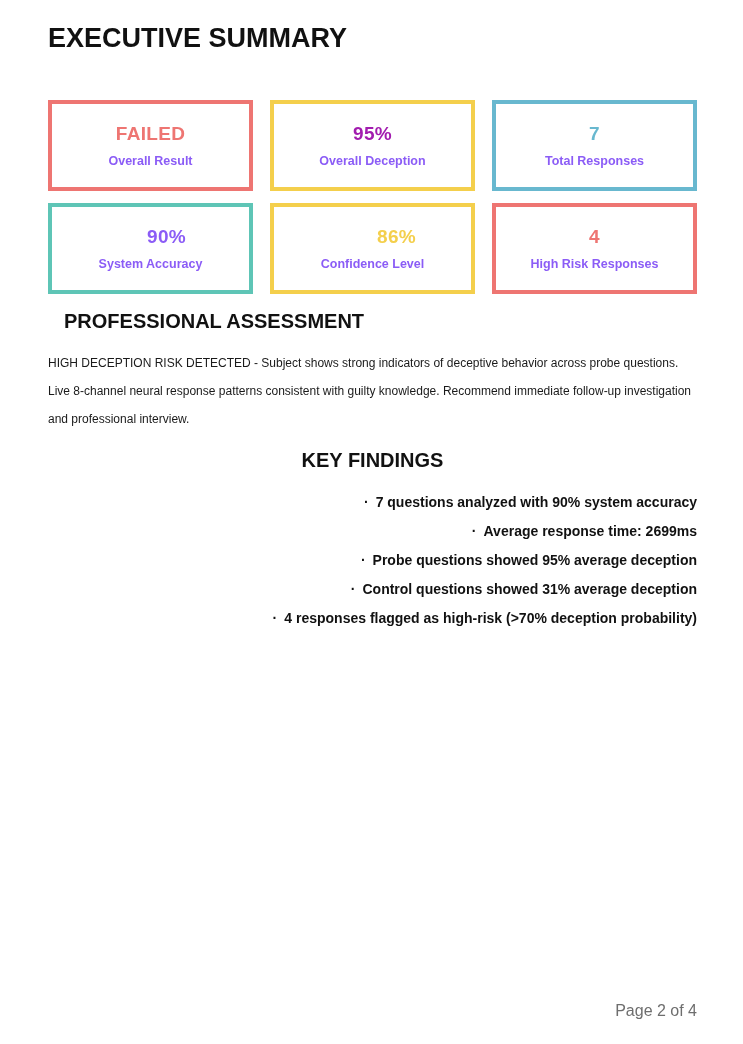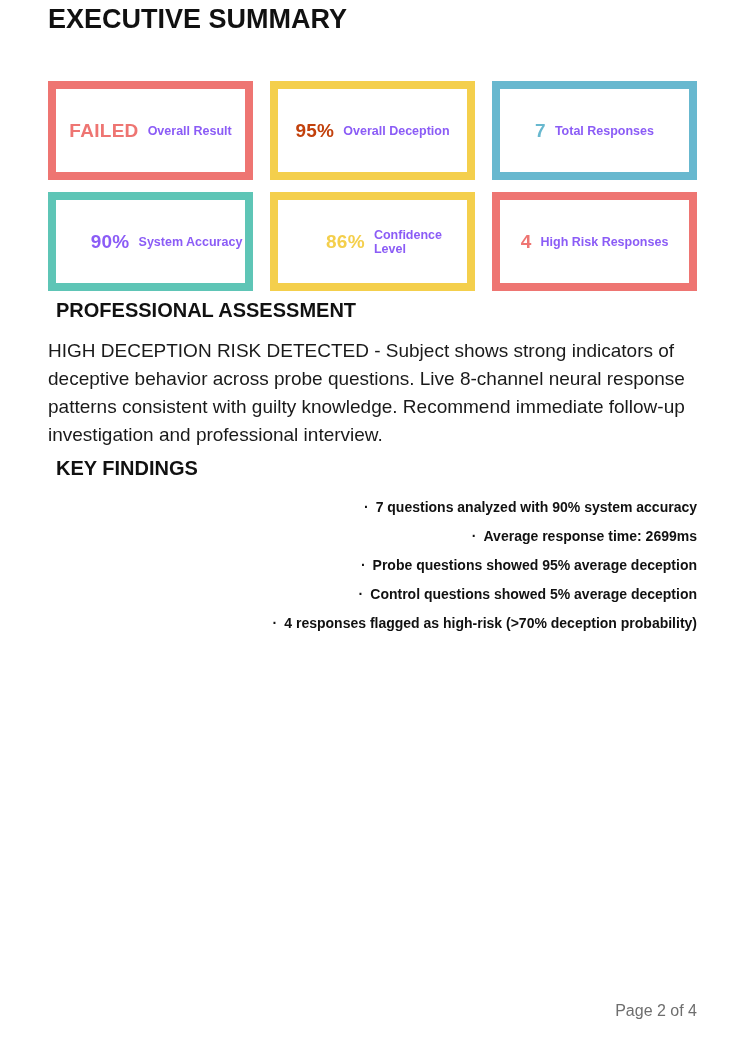--- a/index.html
+++ b/index.html
@@ -5,74 +5,74 @@
   html, body { margin: 0; padding: 0; }
   body {
     width: 743px;
     height: 1044px;
     position: relative;
     background: #ffffff;
     overflow: hidden;
     font-family: "Liberation Sans", sans-serif;
     color: #1a1a1a;
   }
-  .page { padding: 4px 46px 0 48px; }
+  .page { padding: 23px 46px 0 48px; }
 
   h1.page-title {
     font-size: 27px;
     line-height: 31px;
     margin: 0;
     font-weight: bold;
     color: #111111;
   }
 
   .cards {
     display: grid;
     grid-template-columns: repeat(3, 1fr);
     gap: 12px 17px;
     margin-top: 46px;
   }
   .card {
-    border: 8px solid #fca5a5;
+    border: 4px solid #fca5a5;
     background: #ffffff;
     height: 83px;
     display: flex;
-    flex-direction: row;
+    flex-direction: column;
     align-items: center;
     justify-content: center;
     gap: 9px;
   }
   .card-value {
     font-size: 19px;
     font-weight: bold;
     letter-spacing: 0.3px;
   }
   .card-label {
     font-size: 12.5px;
     font-weight: bold;
     color: #8b5cf6;
   }
 
   h2.section-heading {
     font-size: 20px;
     line-height: 23px;
-    margin: 8px;
+    margin: 16px;
     font-weight: bold;
     color: #111111;
   }
   .assessment-heading { margin-top: 48px; }
   .assessment-body {
-    font-size: 19px;
+    font-size: 12px;
     line-height: 28px;
     font-weight: normal;
     margin: 15px 0 0 0;
     max-width: 662px;
     color: #1a1a1a;
   }
-  .findings-heading { margin-top: 16px; }
+  .findings-heading { margin-top: 16px; text-align: center; }
   .findings-list {
     list-style: none;
     margin: 13px 0 0 0;
     padding: 0 0 0 15px;
     text-align: right;
   }
   .findings-list li {
     font-size: 14px;
     font-weight: bold;
     line-height: 29px;
@@ -96,21 +96,21 @@
   <h1 class="page-title">EXECUTIVE SUMMARY</h1>
 
   <div class="cards">
 
     <div class="card" style="border-color: rgb(238, 117, 114);">
       <div class="card-value" style="color: rgb(238, 117, 114);">FAILED</div>
       <div class="card-label">Overall Result</div>
     </div>
 
     <div class="card" style="border-color: rgb(244, 207, 76);">
-      <div class="card-value" style="color: #c2410c;">95%</div>
+      <div class="card-value" style="color: #a21caf;">95%</div>
       <div class="card-label">Overall Deception</div>
     </div>
 
     <div class="card" style="border-color: rgb(104, 184, 207);">
       <div class="card-value" style="color: rgb(104, 184, 207);">7</div>
       <div class="card-label">Total Responses</div>
     </div>
 
     <div class="card" style="border-color: rgb(94, 197, 182);">
       <div class="card-value" style="color: #8b5cf6; margin-left: 32px;">90%</div>
@@ -139,21 +139,21 @@
     <li>
       <span class="bullet-char">·</span><span>7 questions analyzed with 90% system accuracy</span>
     </li>
     <li>
       <span class="bullet-char">·</span><span>Average response time: 2699ms</span>
     </li>
     <li>
       <span class="bullet-char">·</span><span>Probe questions showed 95% average deception</span>
     </li>
     <li>
-      <span class="bullet-char">·</span><span>Control questions showed 5% average deception</span>
+      <span class="bullet-char">·</span><span>Control questions showed 31% average deception</span>
     </li>
     <li>
       <span class="bullet-char">·</span><span>4 responses flagged as high-risk (&gt;70% deception probability)</span>
     </li>
   </ul>
 
 </div>
 
 <div class="page-footer">Page 2 of 4</div>
 

